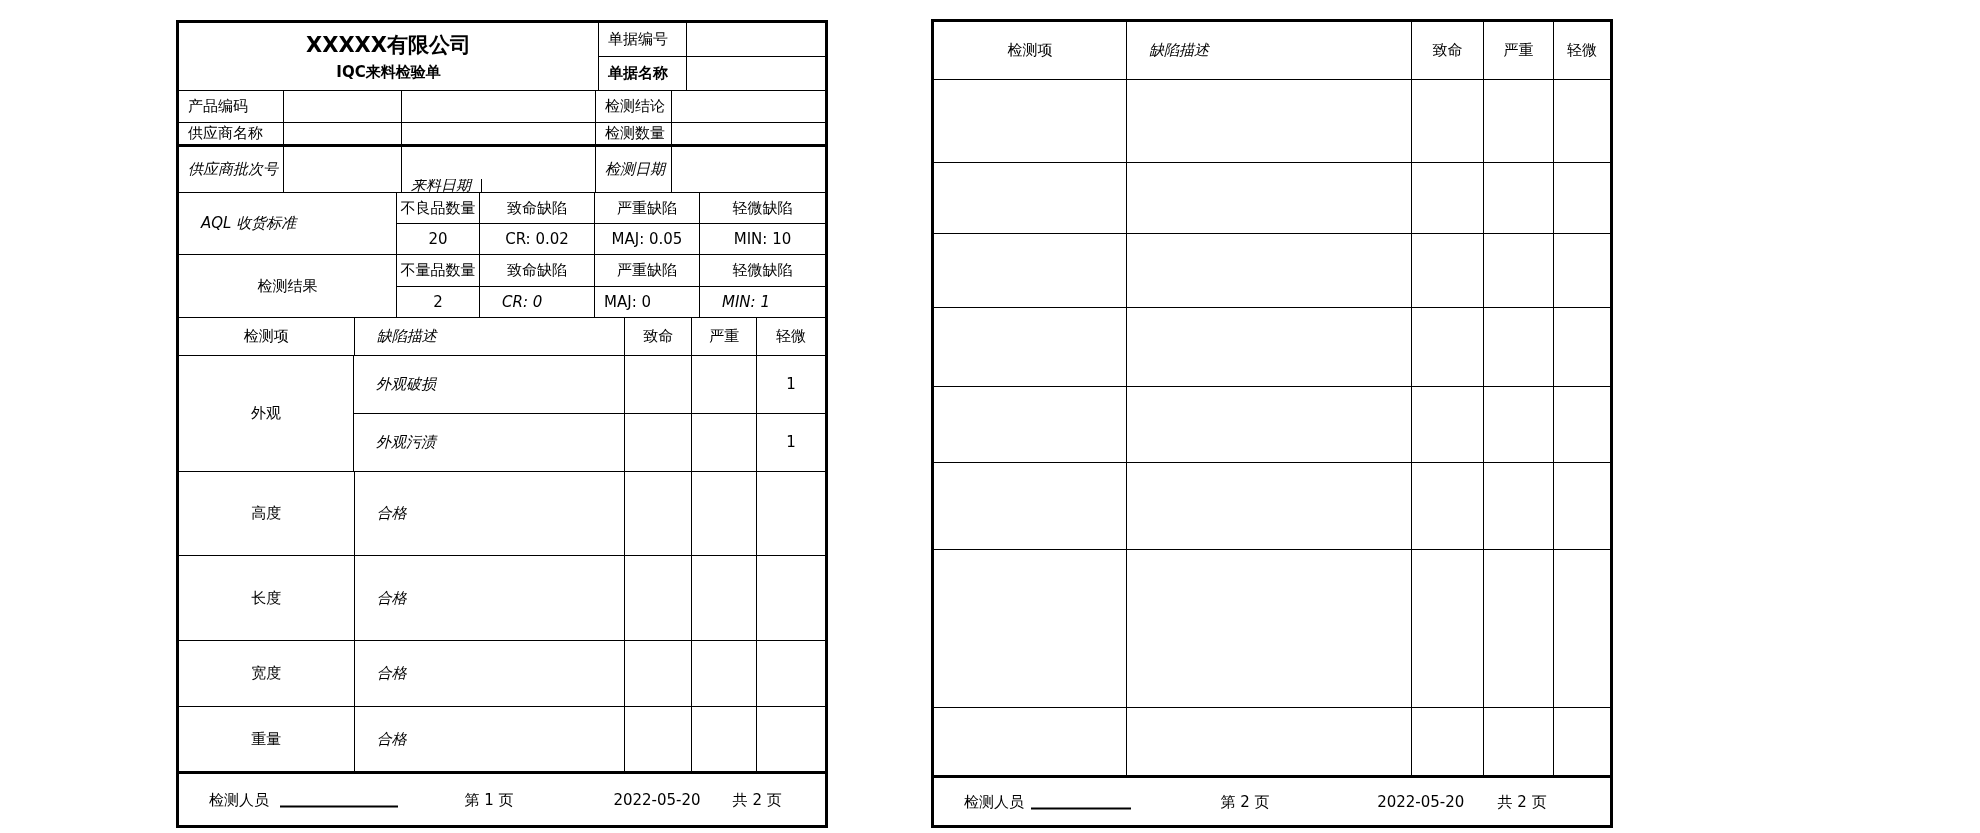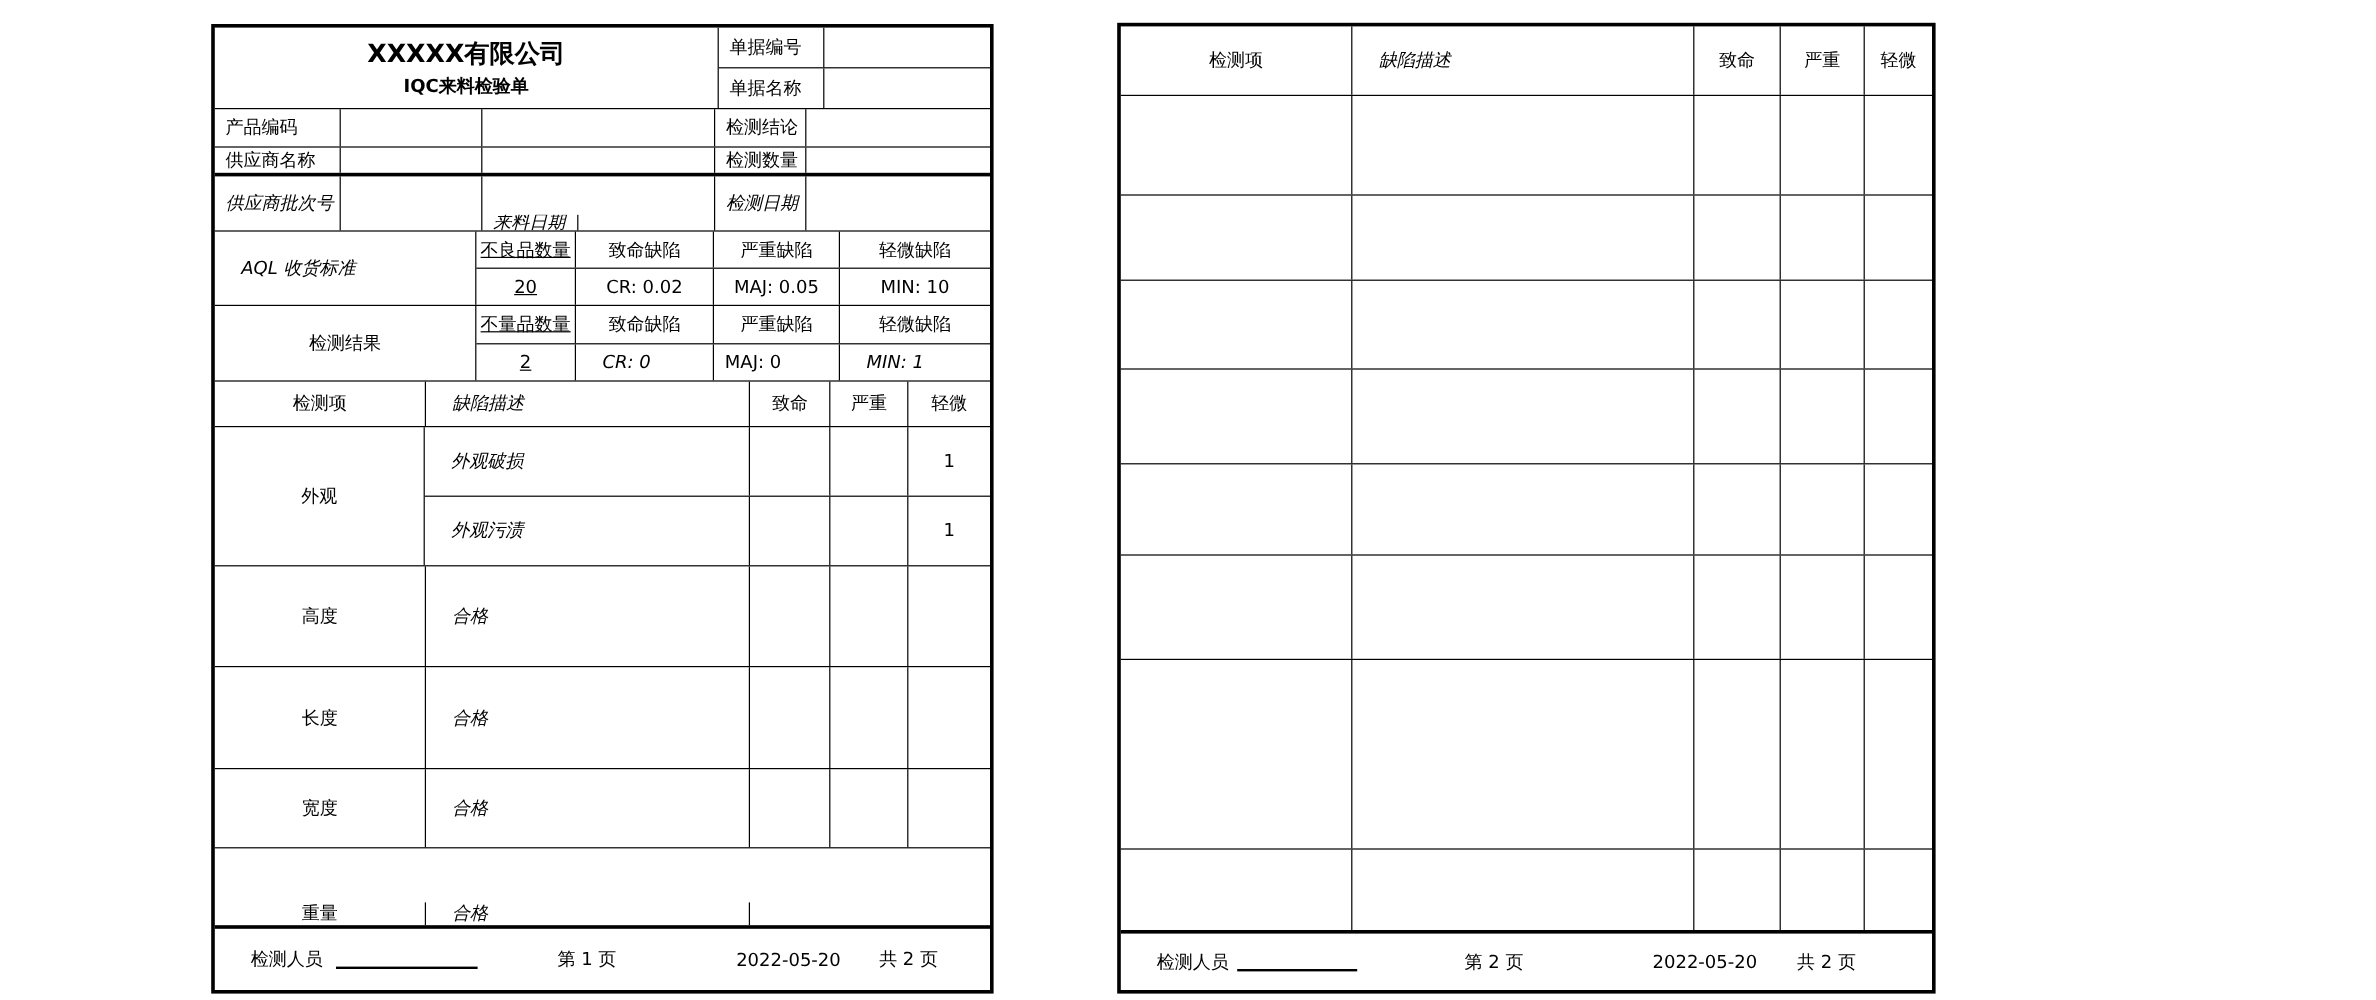--- a/index.html
+++ b/index.html
@@ -8,21 +8,21 @@
     font-family:"DejaVu Sans","Liberation Sans",sans-serif; color:#000;
     font-size:15px; overflow:hidden;
   }
   .page {
     position:absolute; background:#fff; border:3px solid #000; box-sizing:border-box;
   }
   #page1 { left:176px; top:20px;  width:652px; height:808px; }
   #page2 { left:931px; top:19px;  width:682px; height:809px; }
 
   .row  { display:flex; border-bottom:1px solid #000; box-sizing:border-box; }
-  .row.noline { border-bottom:none; }
+  .row.noline { border-bottom:none;font-weight:bold; }
   .cell { border-right:1px solid #000; box-sizing:border-box; display:flex; align-items:center; overflow:hidden; }
   .cell.last { border-right:none; }
   .cell.center { justify-content:center; }
   .cell.padl  { padding-left:9px; }
   .cell.padl2 { padding-left:22px;font-style:italic; }
 
   
   .hdr { height:68px; }
   .hdr-title { width:420px; border-right:1px solid #000; box-sizing:border-box;
                display:flex; flex-direction:column; justify-content:center; align-items:center; }
@@ -40,31 +40,31 @@
   .w-l1 {width:105px;} .w-v1 {width:118px;} .w-l2 {width:80px;margin-top:32px;}
   .w-v2 {width:114px;} .w-l3 {width:76px;}  .w-v3 {width:153px;}
 
   
   .r-aql    { height:62px; }
   .r-result { height:63px; }
   .big-lab  { width:218px; }
   .sub-wrap { display:flex; flex-direction:column; flex:1; }
   .sub-row  { display:flex; box-sizing:border-box; flex:1; }
   .sub-row.top { border-bottom:1px solid #000; }
-  .w-q {width:83px;text-decoration:underline;} .w-cr {width:115px;} .w-mj {width:105px;} .w-mn {width:125px;}
+  .w-q {width:83px;} .w-cr {width:115px;} .w-mj {width:105px;} .w-mn {width:125px;}
 
   
   .r-dhead { height:38px; }
   .w-item {width:176px;} .w-desc {width:271px;}
   .w-c {width:67px;} .w-m {width:65px;} .w-n {width:68px;}
   .r-app  { height:116px; }
   .app-right { display:flex; flex-direction:column; flex:1; }
   .app-sub   { display:flex; box-sizing:border-box; height:58px; }
   .app-sub.top { border-bottom:1px solid #000; }
-  .r-h1 {height:84px;} .r-h2 {height:85px;} .r-h3 {height:66px;} .r-h4 {height:64px; border-bottom:none;align-items:flex-end;}
+  .r-h1 {height:84px;} .r-h2 {height:85px;} .r-h3 {height:66px;} .r-h4 {height:64px; border-bottom:none;}
 
   
   .footer { position:relative; height:54px; border-top:3px solid #000; box-sizing:border-box; }
   .footer .item { position:absolute; top:50%; transform:translateY(-50%); white-space:nowrap; }
   .sig-label { left:30px; }
   .sig-line  { display:inline-block; border-bottom:2px solid #000; height:1px; vertical-align:-3px; }
   .pgno  { left:48%;  transform:translate(-50%,-50%) !important; }
   .pdate { left:74%;  transform:translate(-50%,-50%) !important; }
   .ptot  { left:89.5%; transform:translate(-50%,-50%) !important; }
 

